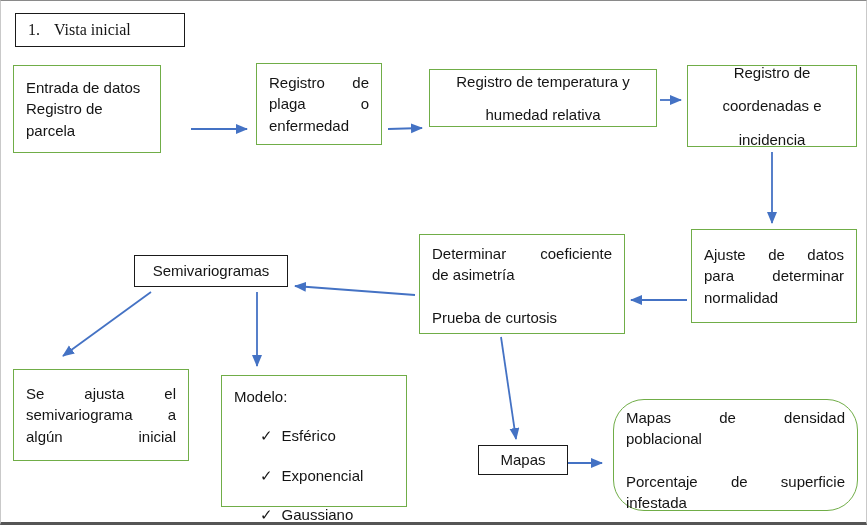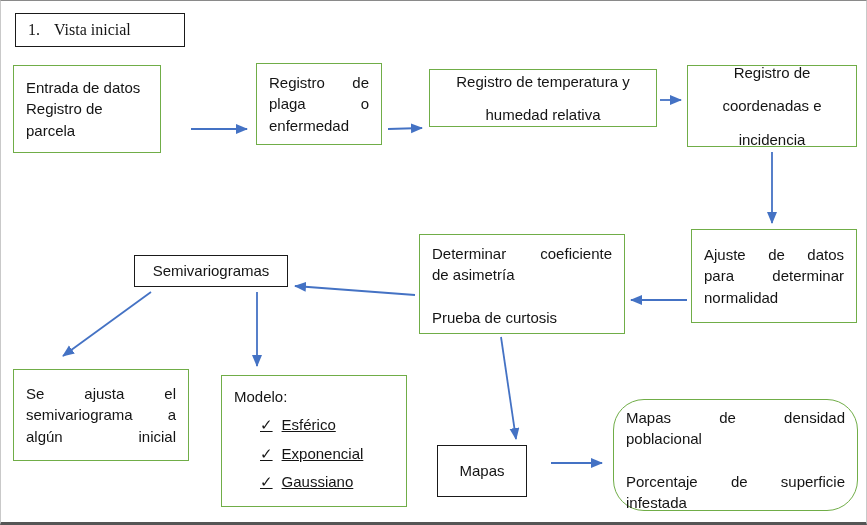--- a/index.html
+++ b/index.html
@@ -35,21 +35,21 @@
   .jl   { text-align:justify; text-align-last:justify; }
 
   .title-box {
     font-family:"Liberation Serif", serif;
     font-size:16px;
     display:flex; align-items:center;
     padding:0 12px;
   }
   .title-num { margin-right:14px; }
 
-  .check-item { margin-top:7px; padding-left:26px;text-decoration:underline; }
+  .check-item { margin-top:18px; padding-left:26px; }
   .check-item .check { margin-right:9px; }
 
   svg.arrows {
     position:absolute; left:0; top:0;
     width:867px; height:525px;
     pointer-events:none;
   }
 </style>
 </head>
 <body>
@@ -130,21 +130,21 @@
       <span class="check">✓</span><span>Esférico</span>
     </div>
     <div class="check-item">
       <span class="check">✓</span><span>Exponencial</span>
     </div>
     <div class="check-item">
       <span class="check">✓</span><span>Gaussiano</span>
     </div>
   </div>
 
-  <div class="box black vcenter center" style="left:436px; top:444px; width:90px; height:52px;">
+  <div class="box black vcenter center" style="left:477px; top:444px; width:90px; height:30px;">
     <div class="line">Mapas</div>
   </div>
 
   <div class="box" style="left:612px; top:398px; width:245px; height:112px; padding:8px 12px; line-height:1.36;border-radius:31px;">
     <div class="line jl">Mapas de densidad</div>
     <div class="line">poblacional</div>
     <div class="line"></div>
     <div class="line jl">Porcentaje de superficie</div>
     <div class="line">infestada</div>
   </div>

